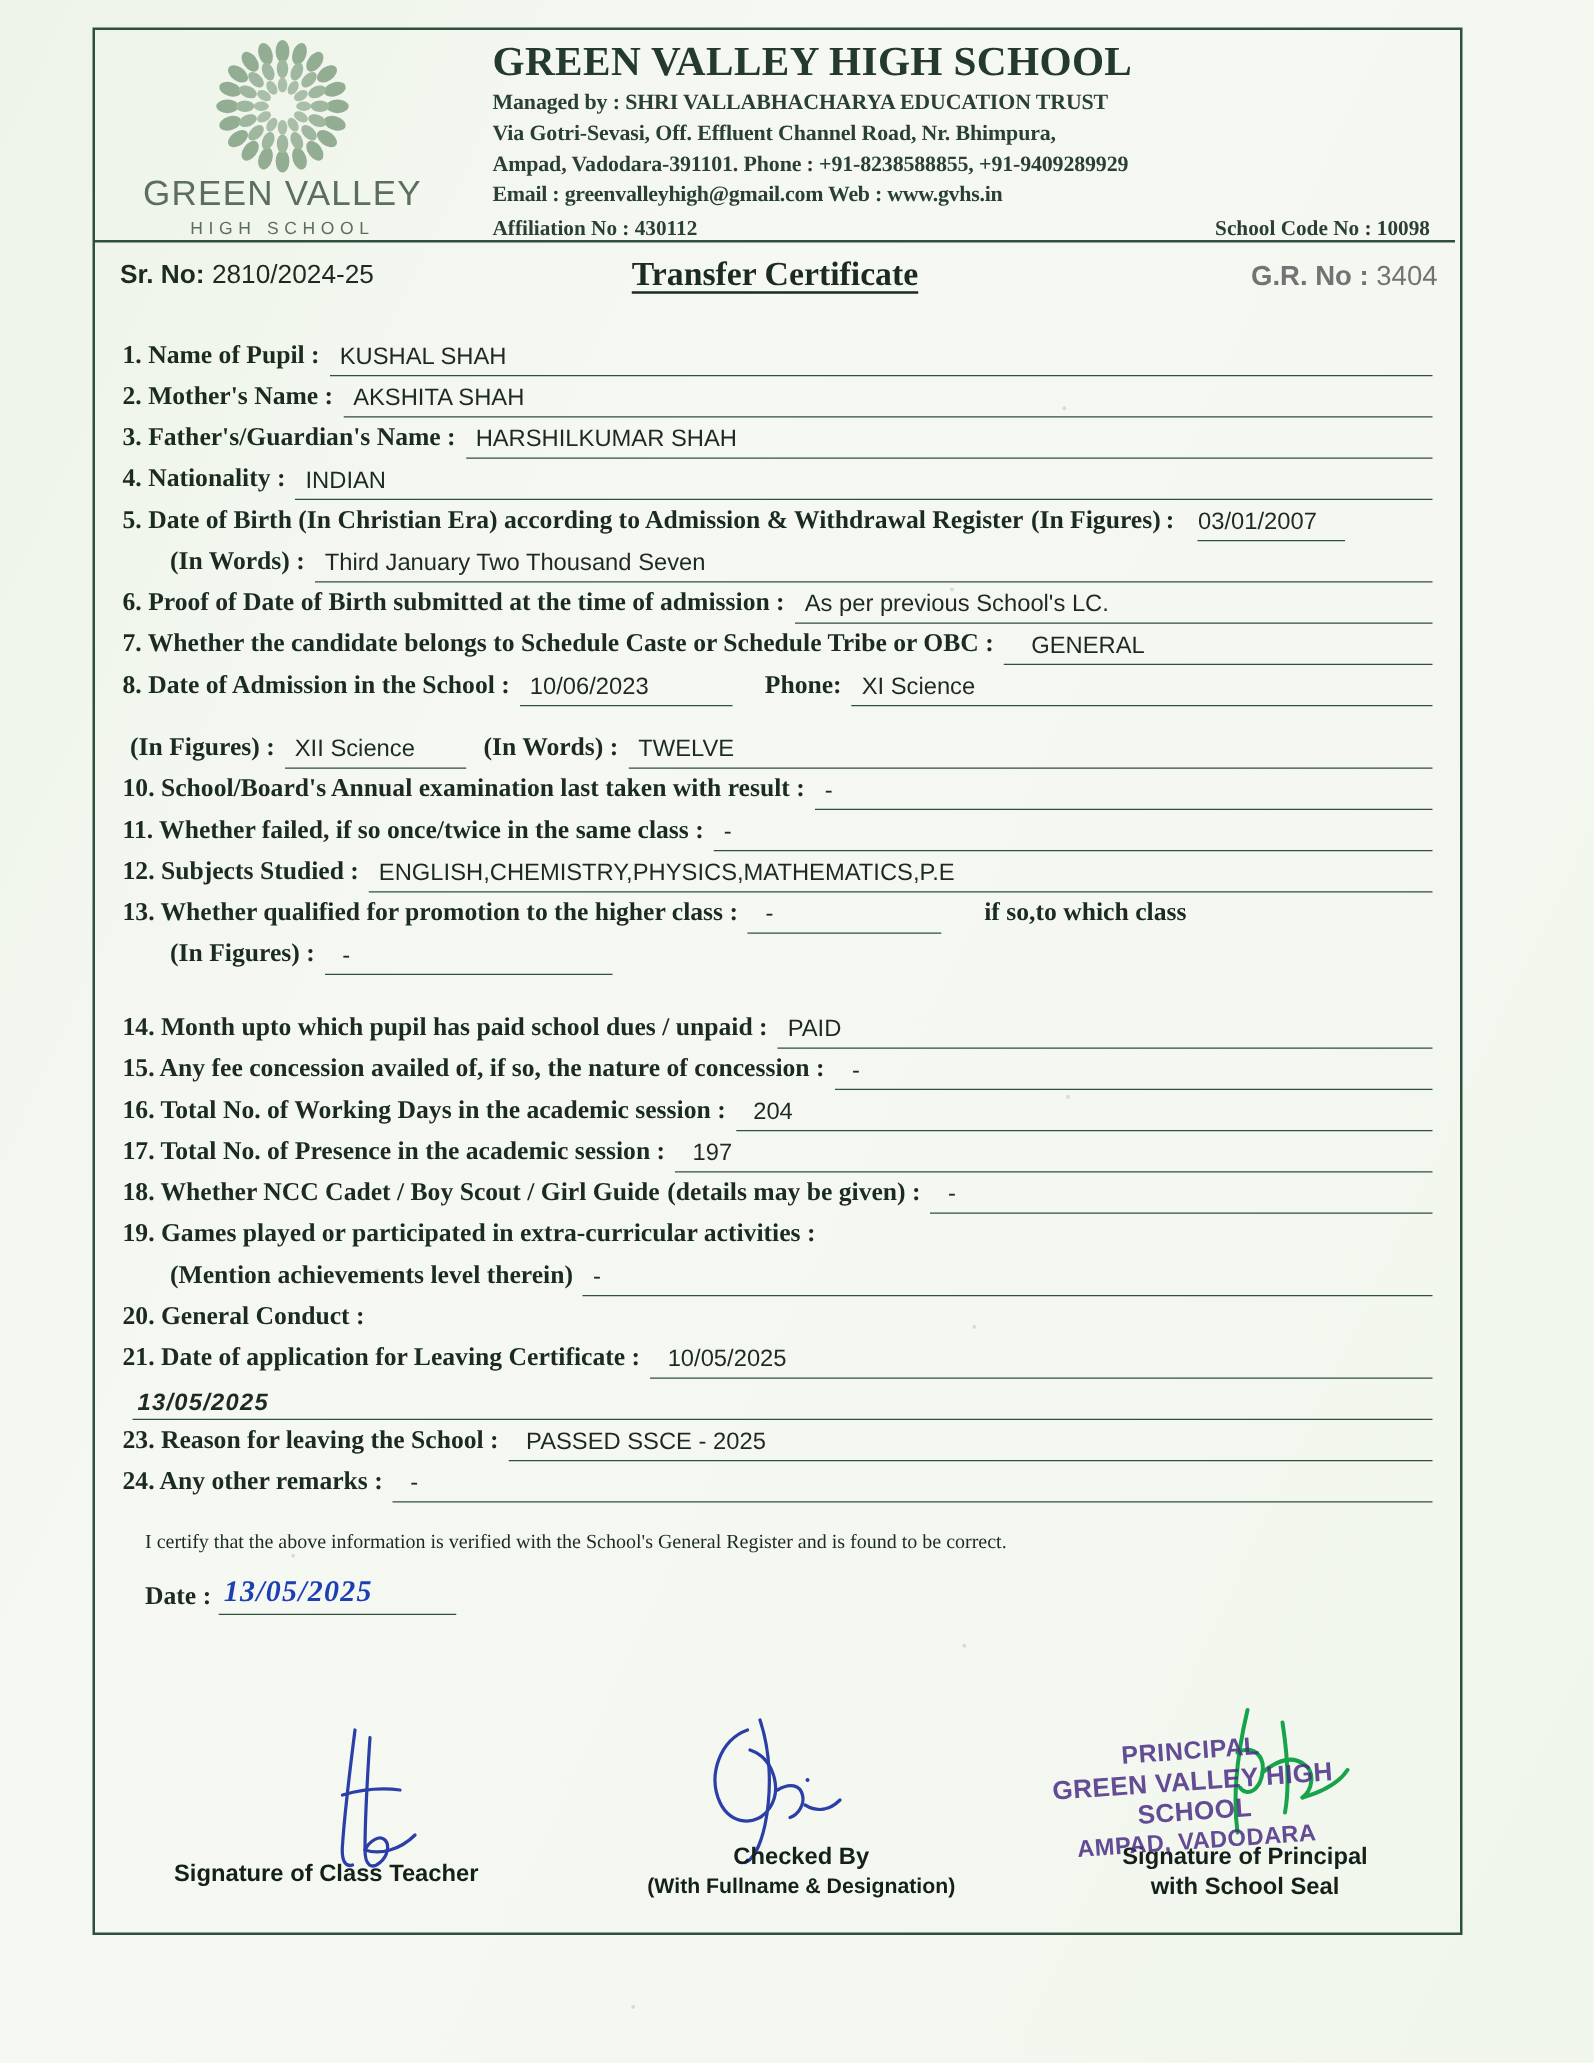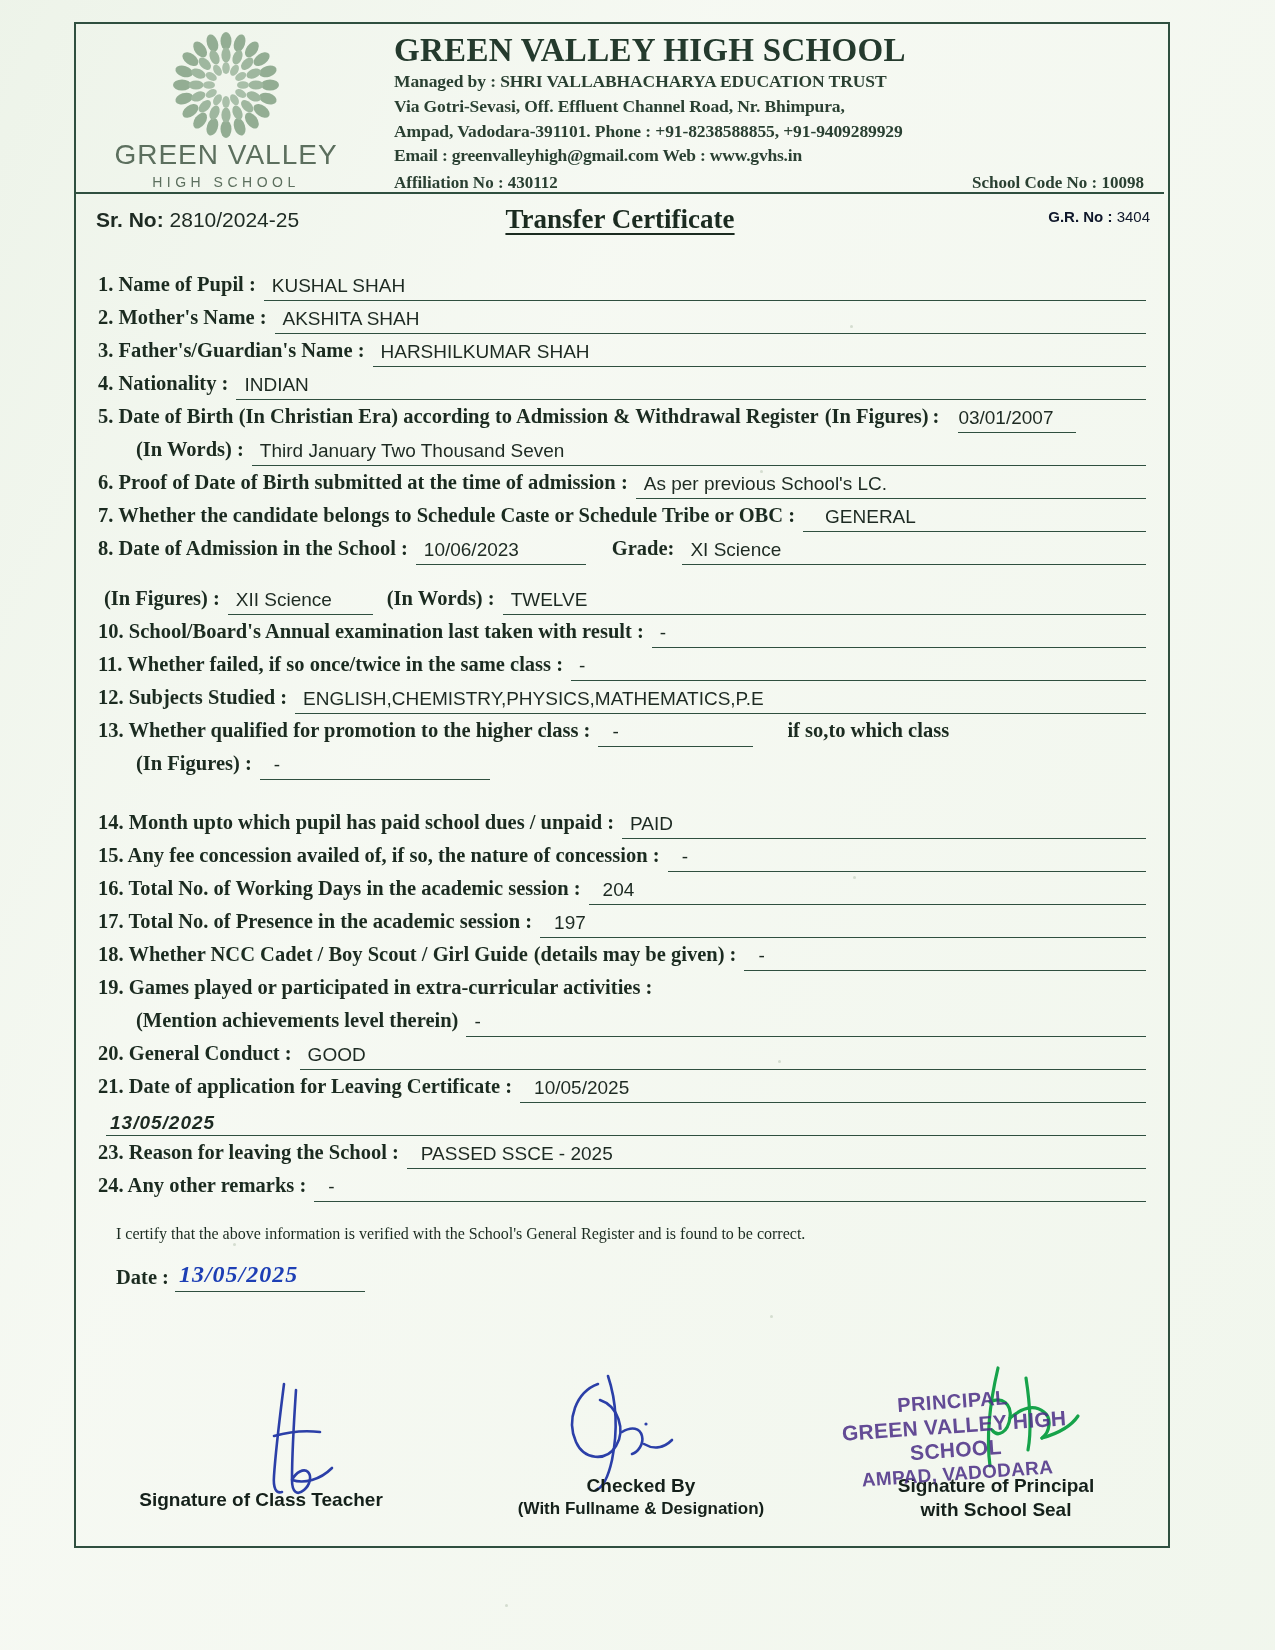--- a/index.html
+++ b/index.html
@@ -73,21 +73,21 @@
   .srno b{font-weight:700;}
   .srno .val{font-weight:400;}
   .doc-title{
     position:absolute;left:0;right:0;top:10px;text-align:center;
     font-family:"Liberation Serif",serif;
     font-size:27px;font-weight:700;color:#1b2b20;
     text-decoration:underline;text-underline-offset:5px;
   }
   .grno{
     position:absolute;right:14px;top:14px;
-    font-family:"Liberation Sans",sans-serif;font-size:15px;color:#0f172a;
+    font-family:"Liberation Sans",sans-serif;font-size:22px;color:#737373;
   }
   .grno b{font-weight:700;}
   .grno .val{font-weight:400;}
   
   .form{
     position:absolute;left:76px;top:268px;width:1088px;
   }
   .row{
     position:relative;
     display:flex;align-items:flex-end;
@@ -319,21 +319,21 @@
       <span class="fill">
         <span class="v" style="left:22px;">GENERAL</span>
       </span>
     </div>
 
     <div class="row">
       <span class="lbl">8. Date of Admission in the School :</span>
       <span class="fill" style="flex:0 0 170px;">
         <span class="v">10/06/2023</span>
       </span>
-      <span class="lbl" style="padding-left:26px;">Grade:</span>
+      <span class="lbl" style="padding-left:26px;">Phone:</span>
       <span class="fill">
         <span class="v">XI Science</span>
       </span>
     </div>
 
     <div class="row">
       <span class="lbl thin" style="padding-left:6px;">(In Figures) :</span>
       <span class="fill" style="flex:0 0 145px;margin-top:20px;">
         <span class="v">XII Science</span>
       </span>
@@ -426,23 +426,20 @@
 
     <div class="row" style="padding-left:60px;">
       <span class="lbl thin">(Mention achievements level therein)</span>
       <span class="fill">
         <span class="v">-</span>
       </span>
     </div>
 
     <div class="row">
       <span class="lbl">20. General Conduct :</span>
-      <span class="fill">
-        <span class="v">GOOD</span>
-      </span>
     </div>
 
     <div class="row">
       <span class="lbl">21. Date of application for Leaving Certificate :</span>
       <span class="fill">
         <span class="v" style="left:14px;">10/05/2025</span>
       </span>
     </div>
 
     <div class="row">

